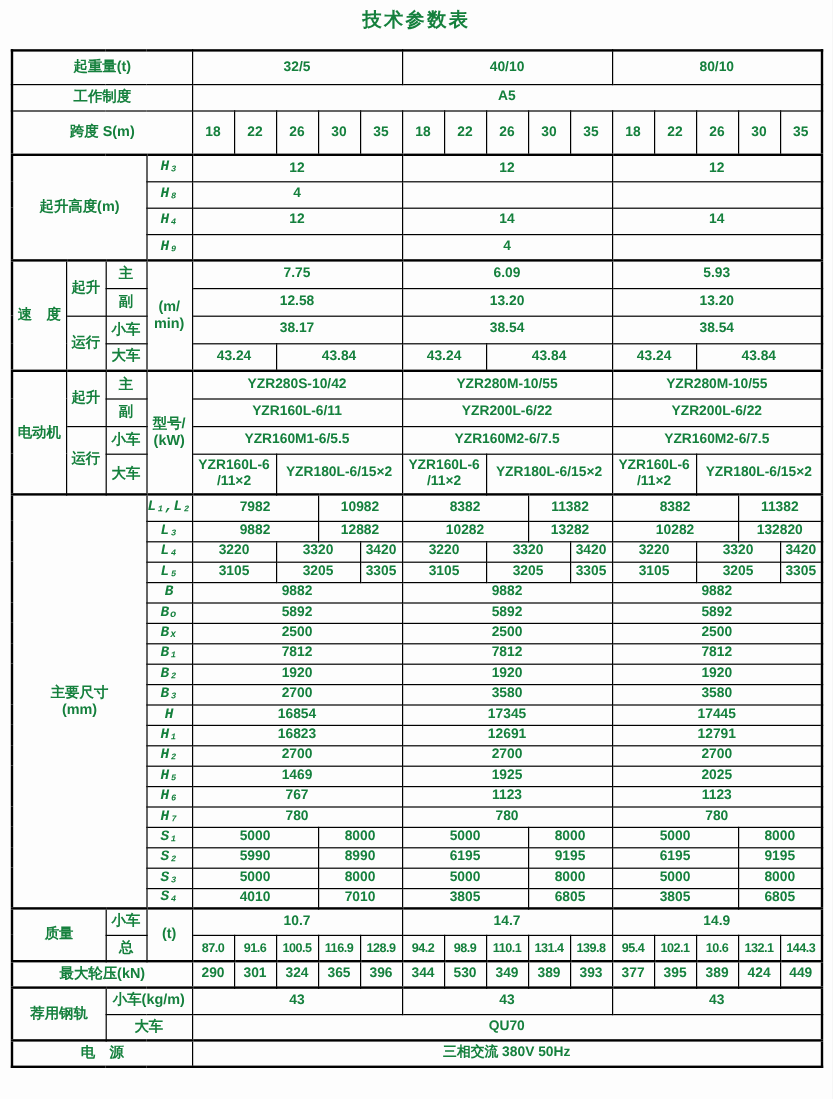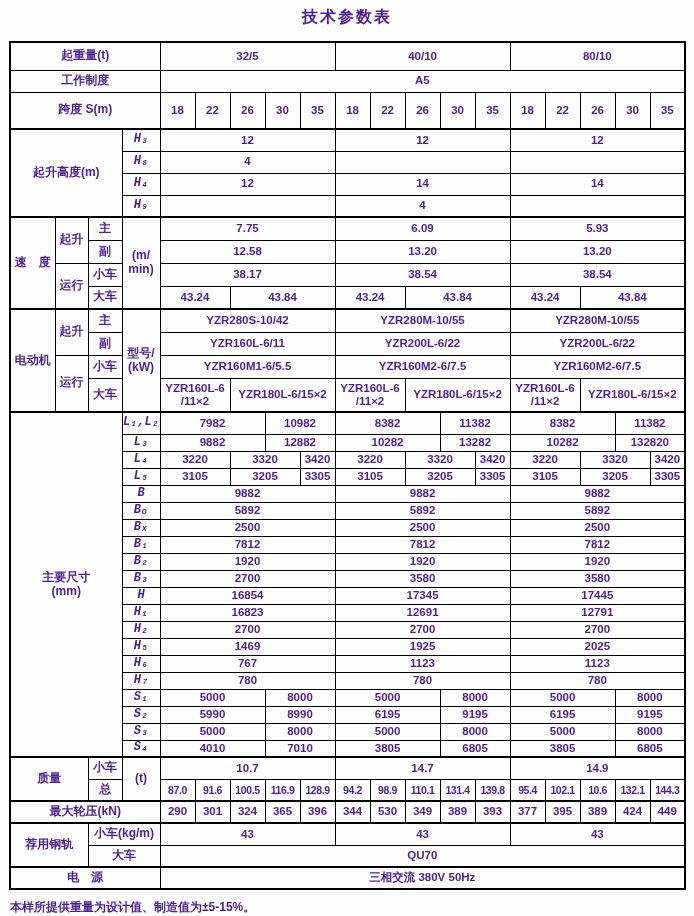--- a/index.html
+++ b/index.html
@@ -1,18 +1,18 @@
 <!DOCTYPE html>
 <html><head>
 <meta charset="utf-8">
 <style>
   html,body{margin:0;padding:0;background:#e8e8e8;}
   .page{
     position:relative;width:694px;height:916px;background:#fdfdfd;
-    font-family:"Liberation Sans","DejaVu Sans",sans-serif;color:#4c1d95;
+    font-family:"Liberation Sans","DejaVu Sans",sans-serif;color:#15803d;
     overflow:hidden;box-sizing:border-box;
   }
   .title{
     text-align:center;font-size:16px;font-weight:bold;
     padding-top:7px;letter-spacing:2px;
   }
   table.tech{
     border-collapse:collapse;table-layout:fixed;
     width:677px;margin:13px 0 0 9px;
     border:2px solid #000;
@@ -390,14 +390,13 @@
           <td colspan="2" class="lbl">大车</td>
           <td colspan="15">QU70</td>
         </tr>
         <tr class="sec" style="height: 22px;">
           <td colspan="4" class="lbl">电　源</td>
           <td colspan="15">三相交流  380V  50Hz</td>
         </tr>
       </tbody>
   </table>
 
-  <div class="footnote">本样所提供重量为设计值、制造值为±5-15%。</div>
 </div>
 
 </body></html>

